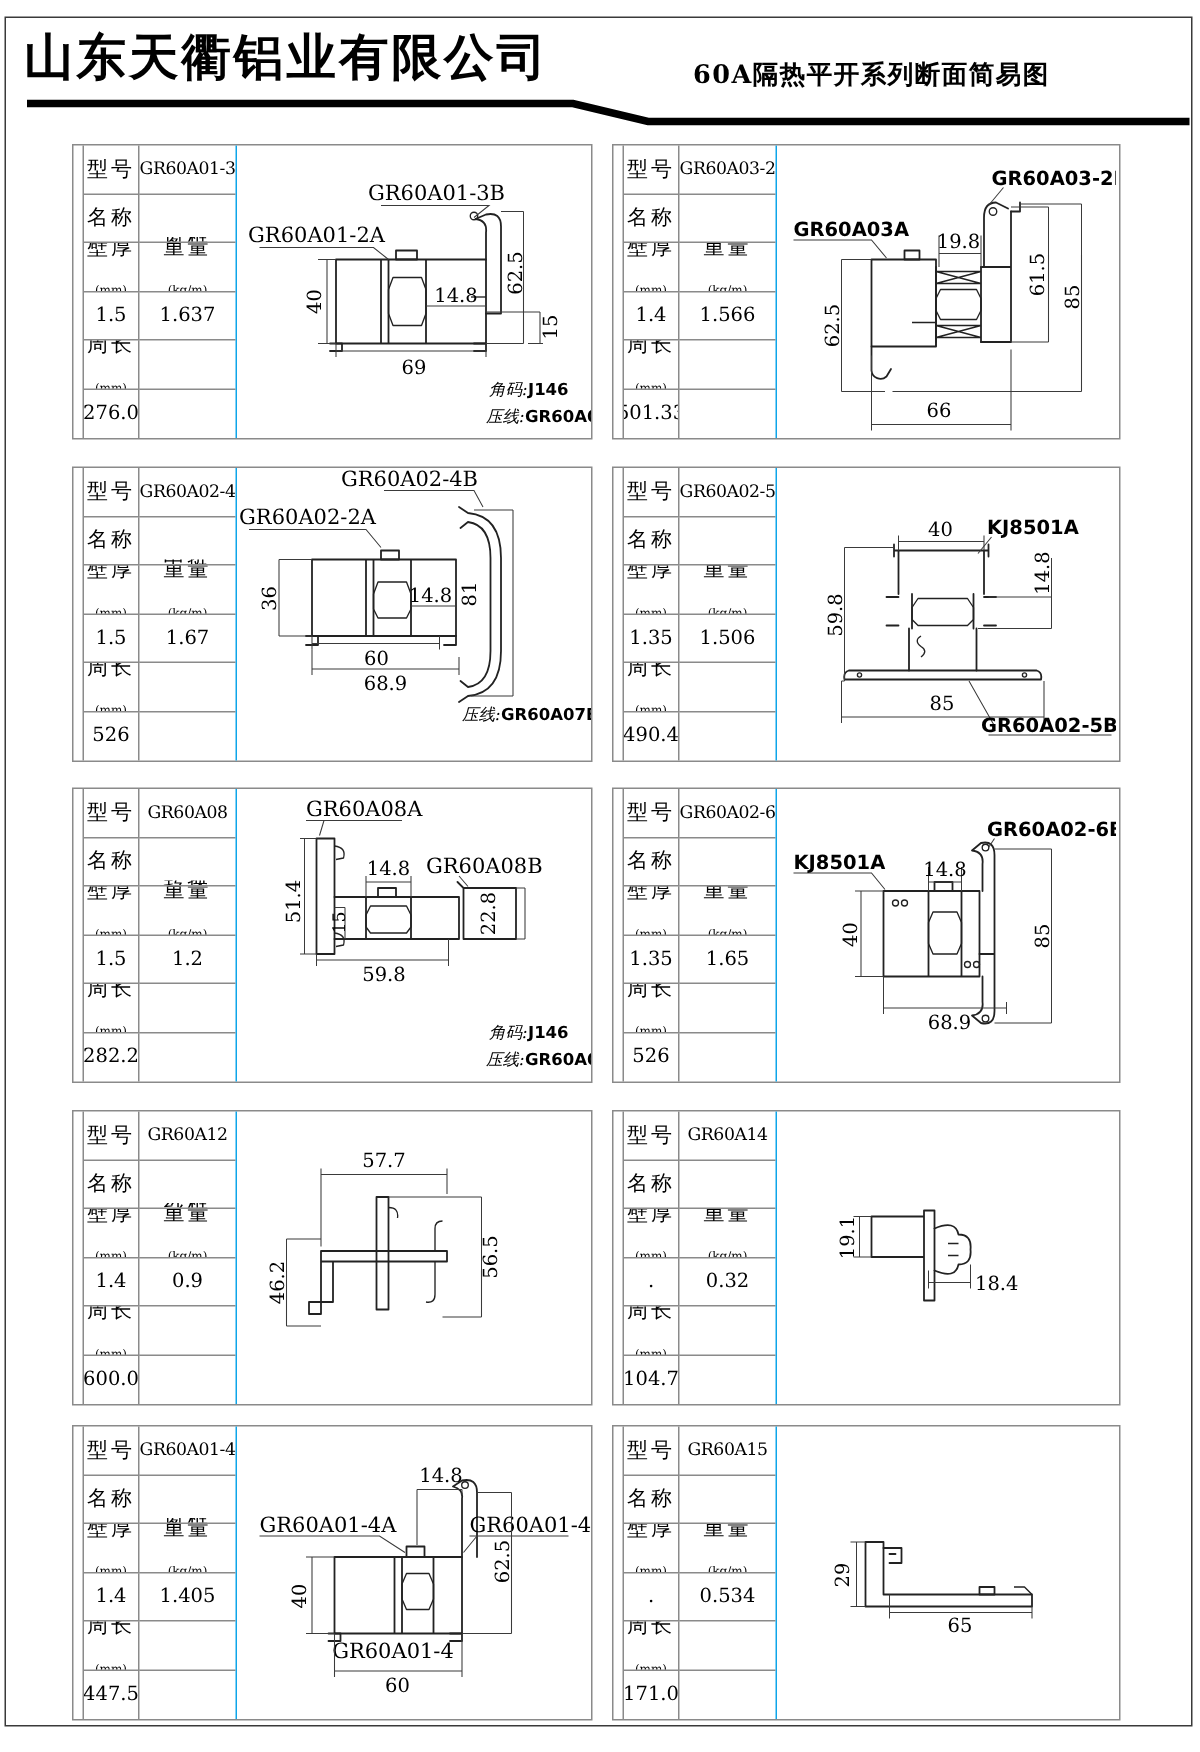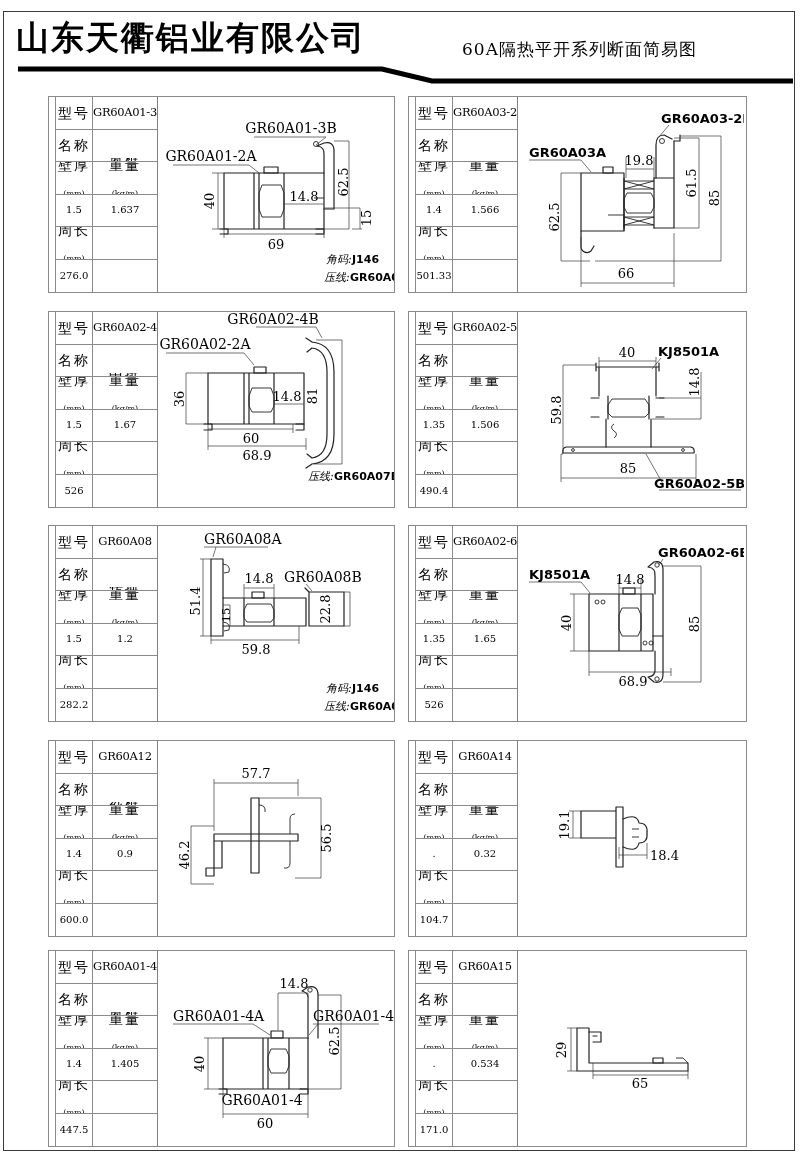--- a/index.html
+++ b/index.html
@@ -1,32 +1,32 @@
 <!DOCTYPE html>
 <html><head>
 <meta charset="utf-8">
 <style>
   html,body{margin:0;padding:0;background:#fff;}
   body{width:800px;height:1168px;position:relative;font-family:"Liberation Sans",sans-serif;color:#000;}
   .page-border{position:absolute;left:3px;top:11px;width:790px;height:1138px;border:1px solid #3a3a3a;}
   .company{position:absolute;left:16px;top:16px;font-family:"DejaVu Serif","Liberation Serif",serif;
            font-weight:bold;font-size:33px;letter-spacing:2px;white-space:nowrap;}
   .doctitle{position:absolute;left:462px;top:38px;font-family:"DejaVu Serif","Liberation Serif",serif;
-           font-weight:normal;font-size:17px;letter-spacing:1px;white-space:nowrap;}
+           font-weight:bold;font-size:17px;letter-spacing:1px;white-space:nowrap;}
   .hrule{position:absolute;left:0;top:0;}
   .panel{position:absolute;height:195px;border:1px solid #8a8a8a;background:#fff;}
   .spec{position:absolute;left:6px;top:0;width:101px;height:195px;border-left:1px solid #8a8a8a;
         border-right:1px solid #0ea5e9;display:grid;grid-template-columns:37px 1fr;grid-auto-rows:32.5px;}
   .spec>div{border-bottom:1px solid #8a8a8a;display:flex;flex-direction:column;align-items:center;
         justify-content:center;font-family:"DejaVu Serif","Liberation Serif",serif;line-height:1;overflow:hidden;}
   .spec>div:nth-child(odd){border-right:1px solid #8a8a8a;}
   .spec>div:nth-last-child(-n+2){border-bottom:none;}
   .lab{font-size:14px;letter-spacing:2px;}
   .unit{font-size:8px;letter-spacing:0;margin-top:18px;}
-  .vv{font-size:10px;letter-spacing:0;}
+  .vv{font-size:13px;letter-spacing:0;}
   .mv{font-size:11.5px;letter-spacing:-0.3px;text-align:right;}
   .cn{font-size:14px;letter-spacing:2px;margin-top:28px;}
   .draw{position:absolute;top:0;height:195px;}
   .dL{left:107px;width:238px;}
   .dR{left:102px;width:233px;}
   .pf{fill:none;stroke:#222;stroke-width:1.2;stroke-linejoin:round;stroke-linecap:round;}
   .pf2{fill:none;stroke:#222;stroke-width:0.9;stroke-linejoin:round;}
   .dm{fill:none;stroke:#3a3a3a;stroke-width:0.7;}
   text{fill:#000;}
   .dt{font:13px "DejaVu Serif","Liberation Serif",serif;}

